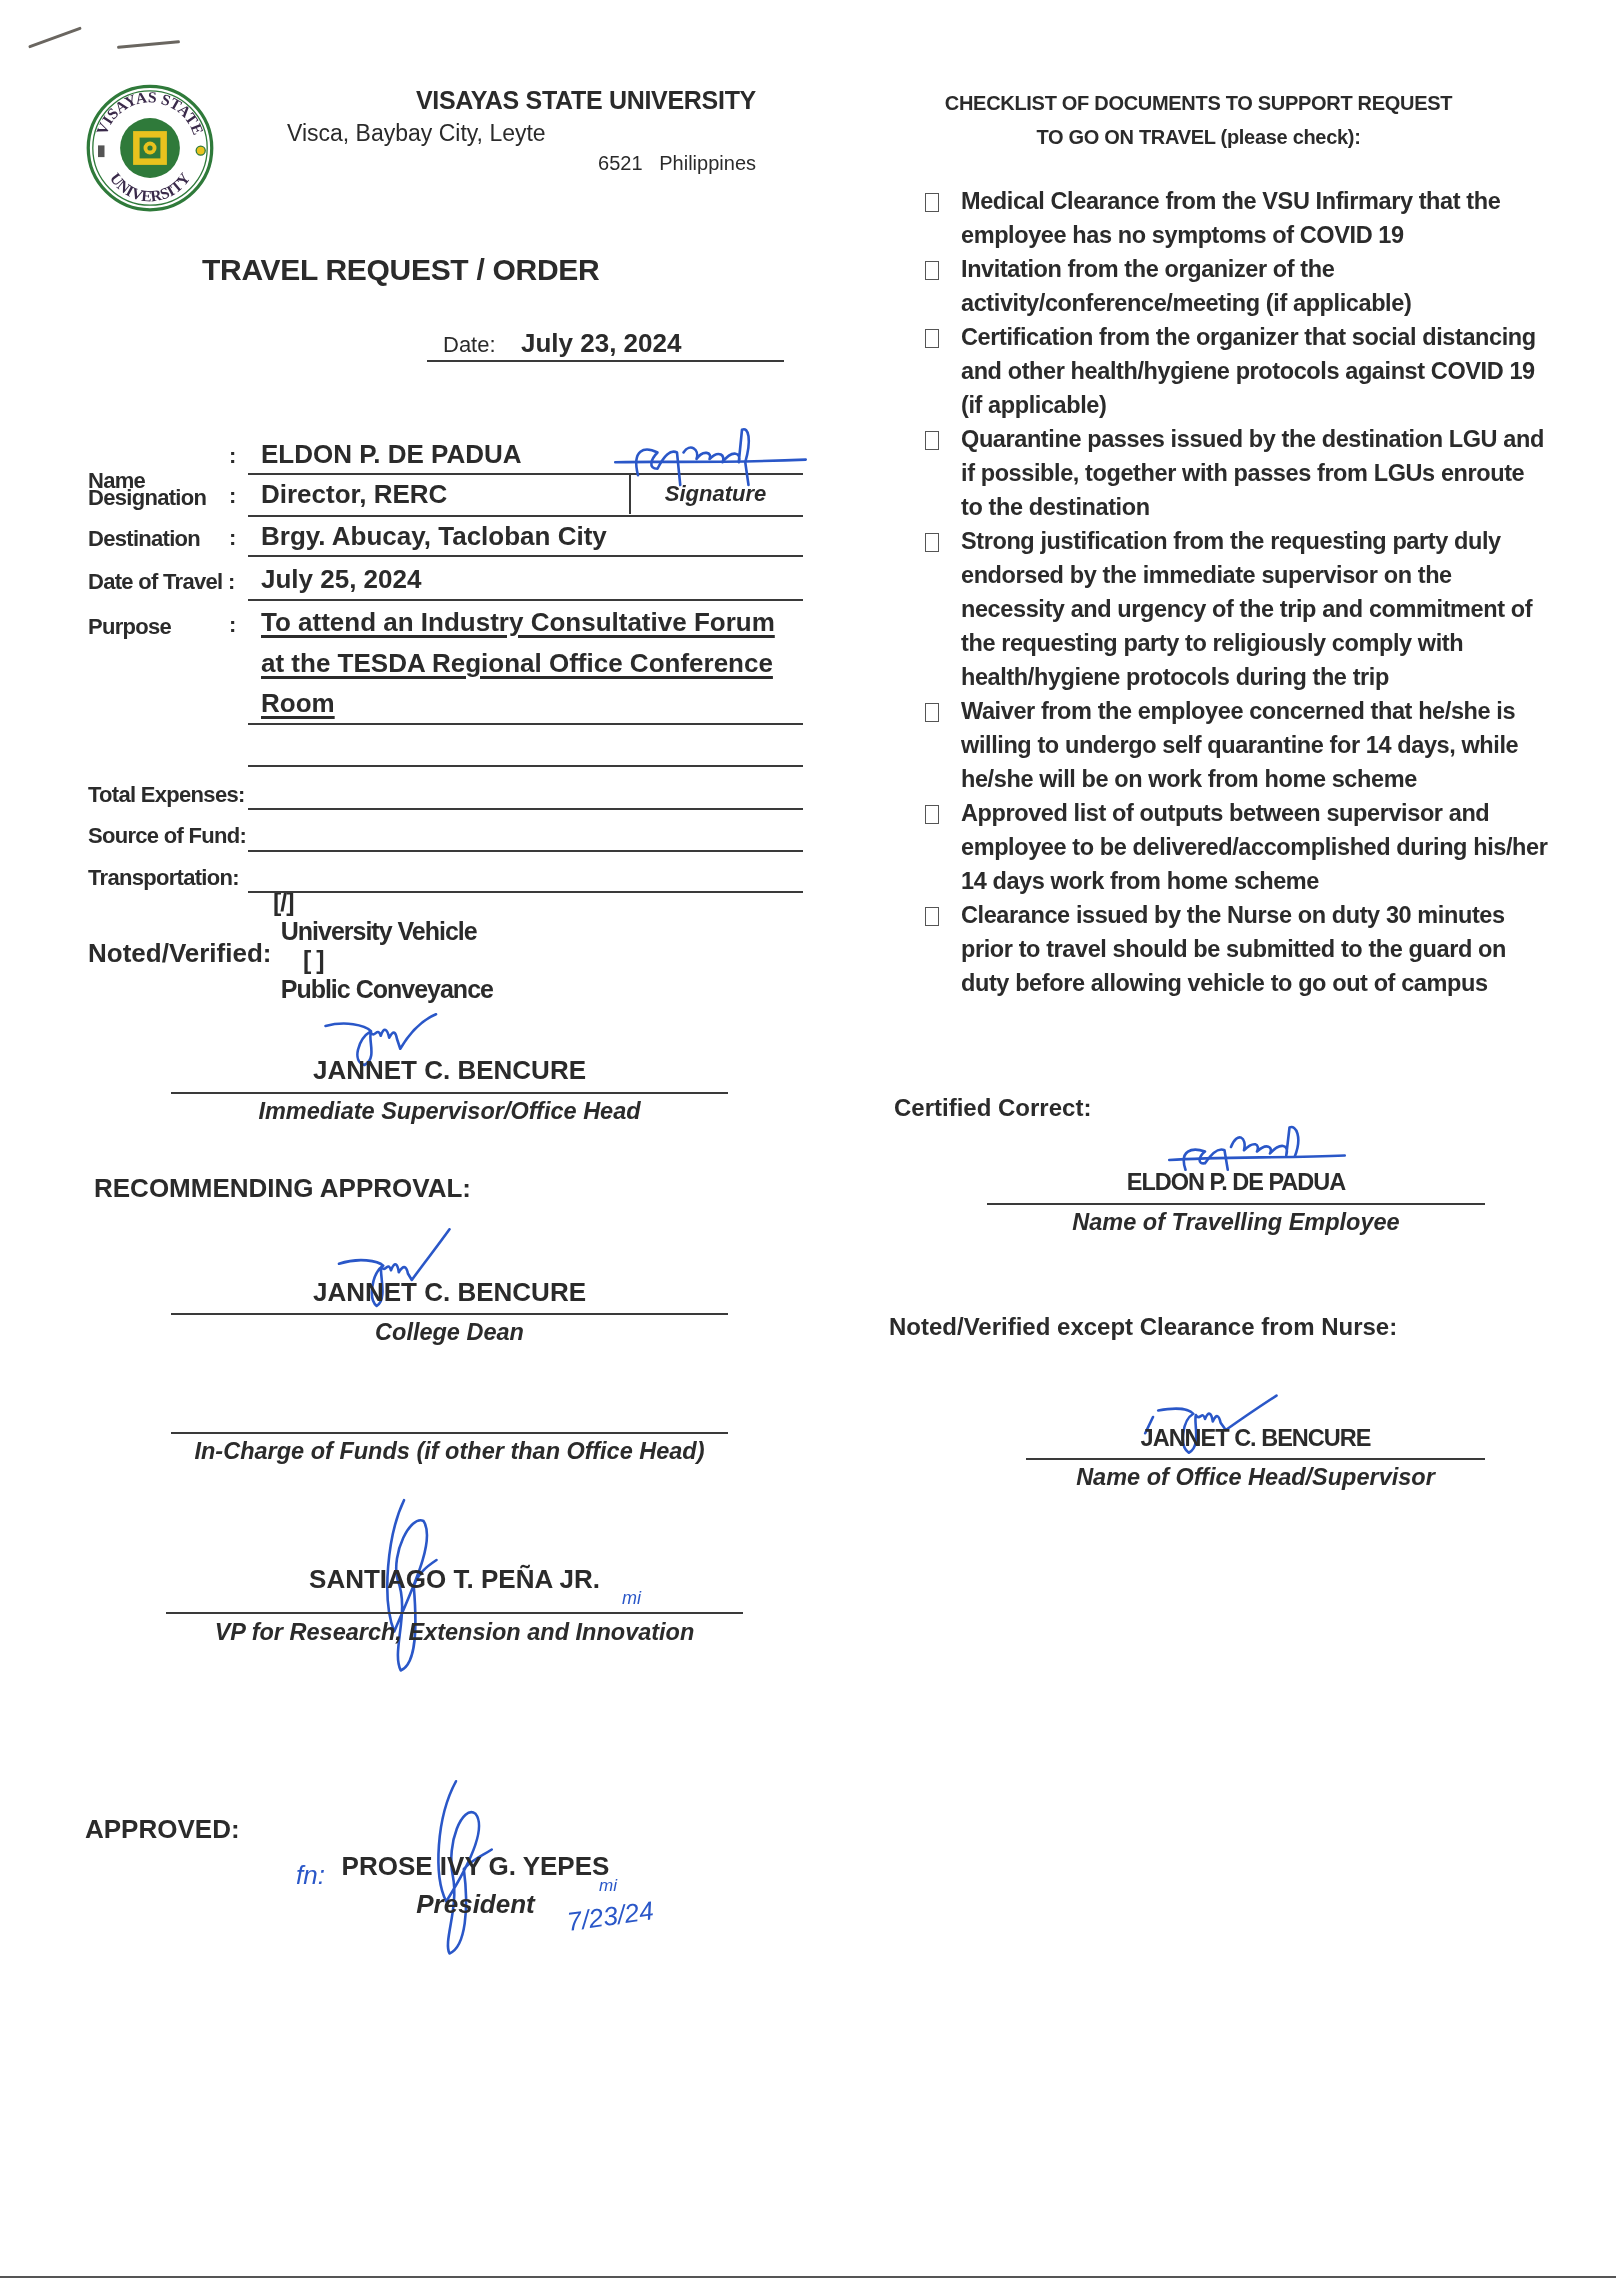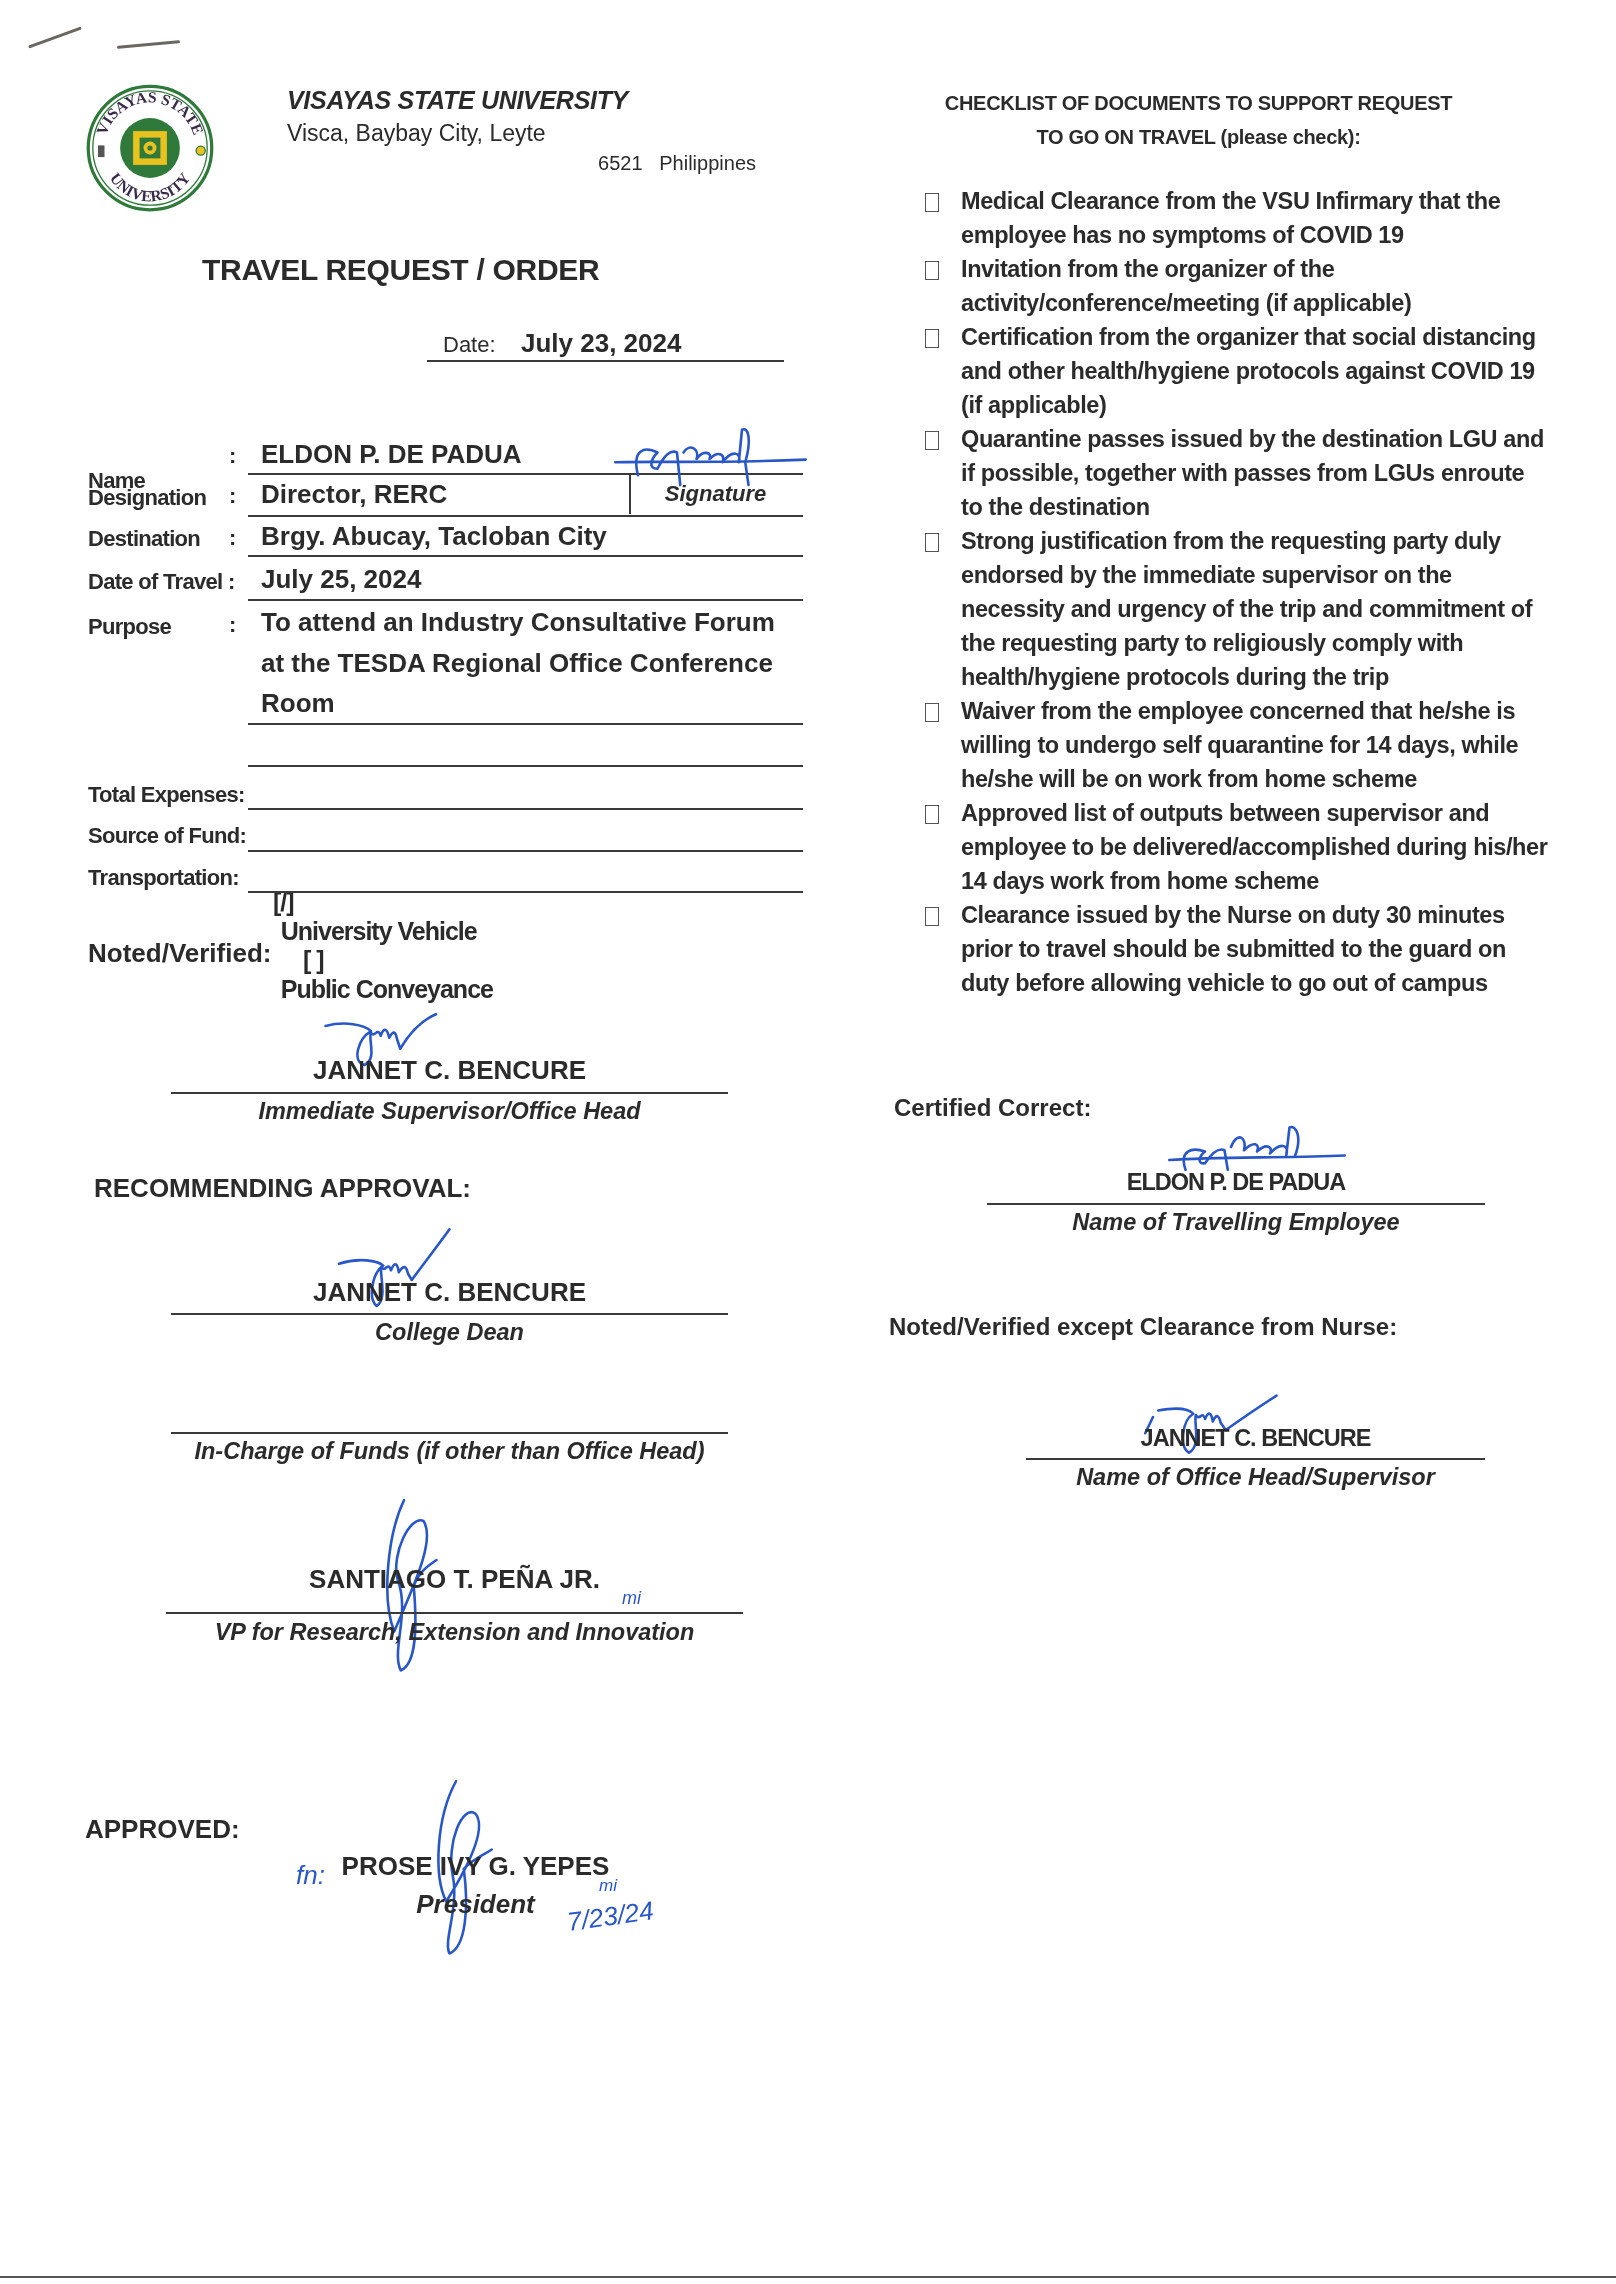--- a/index.html
+++ b/index.html
@@ -3,33 +3,33 @@
 <meta charset="utf-8">
 <style>
   html, body { margin:0; padding:0; background:#ffffff; }
   body { width:1616px; height:2284px; position:relative; overflow:hidden;
          font-family:"Liberation Sans", "DejaVu Sans", sans-serif; color:#2b2b2b; }
   .abs { position:absolute; }
   .line { position:absolute; height:0; border-top:2px solid #3a3a3a; }
   .vline { position:absolute; width:0; border-left:2px solid #3a3a3a; }
 
   
-  .uni-name { left:287px; top:86px; width:469px; font-size:25px; font-weight:bold; text-align:left; letter-spacing:-0.3px;font-style:italic; }
+  .uni-name { left:287px; top:86px; width:469px; font-size:25px; font-weight:bold; text-align:right; letter-spacing:-0.3px; }
   .uni-addr { left:287px; top:120px; width:469px; font-size:23px; text-align:left; }
   .uni-zip  { left:287px; top:152px; width:469px; font-size:20px; text-align:right; white-space:pre; }
   .form-title { left:202px; top:253px; font-size:30px; font-weight:bold; letter-spacing:-0.3px; }
 
   .date-label { left:443px; top:332px; font-size:22px; }
   .date-value { left:521px; top:328px; font-size:26px; font-weight:bold; }
 
   
   .flabel { left:88px; font-size:22px; font-weight:bold; letter-spacing:-0.7px; }
   .fcolon { left:229px; font-size:22px; font-weight:bold; }
   .fvalue { left:261px; font-size:26px; font-weight:bold; }
-  .purpose-line { left:261px; font-size:26px; font-weight:bold; text-decoration-thickness:2.6px; text-underline-offset:3.9px; }
+  .purpose-line { left:261px; font-size:26px; font-weight:bold; text-decoration:underline; text-decoration-thickness:2.6px; text-underline-offset:3.9px; }
   .sig-caption { left:629px; top:481px; width:173px; text-align:center; font-size:22px; font-weight:bold; font-style:italic; }
 
   .transport { left:261px; top:859px; font-size:25px; font-weight:bold; letter-spacing:-1px; white-space:pre; }
 
   
   .sec-head { font-size:26px; font-weight:bold; }
   .signer { font-size:26px; font-weight:bold; text-align:center; }
   .role { font-size:23.5px; font-weight:bold; font-style:italic; text-align:center; }
 
   

